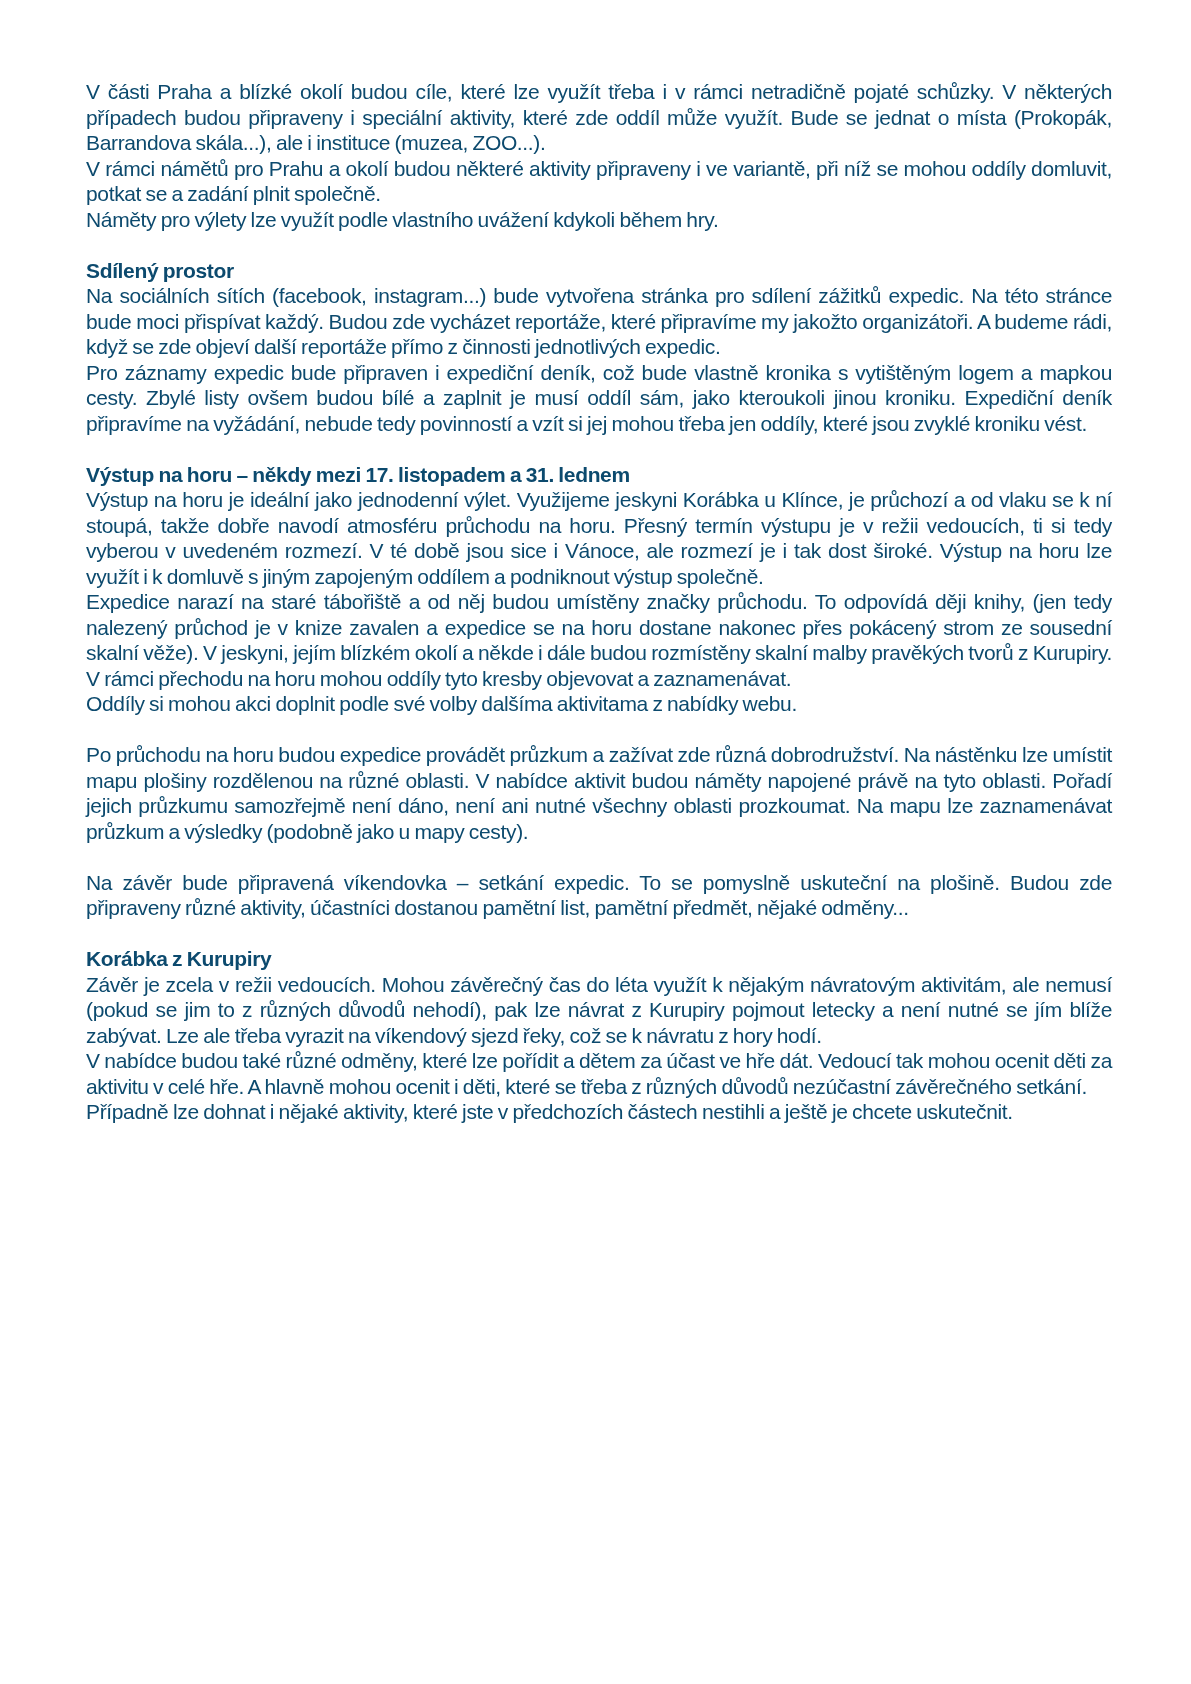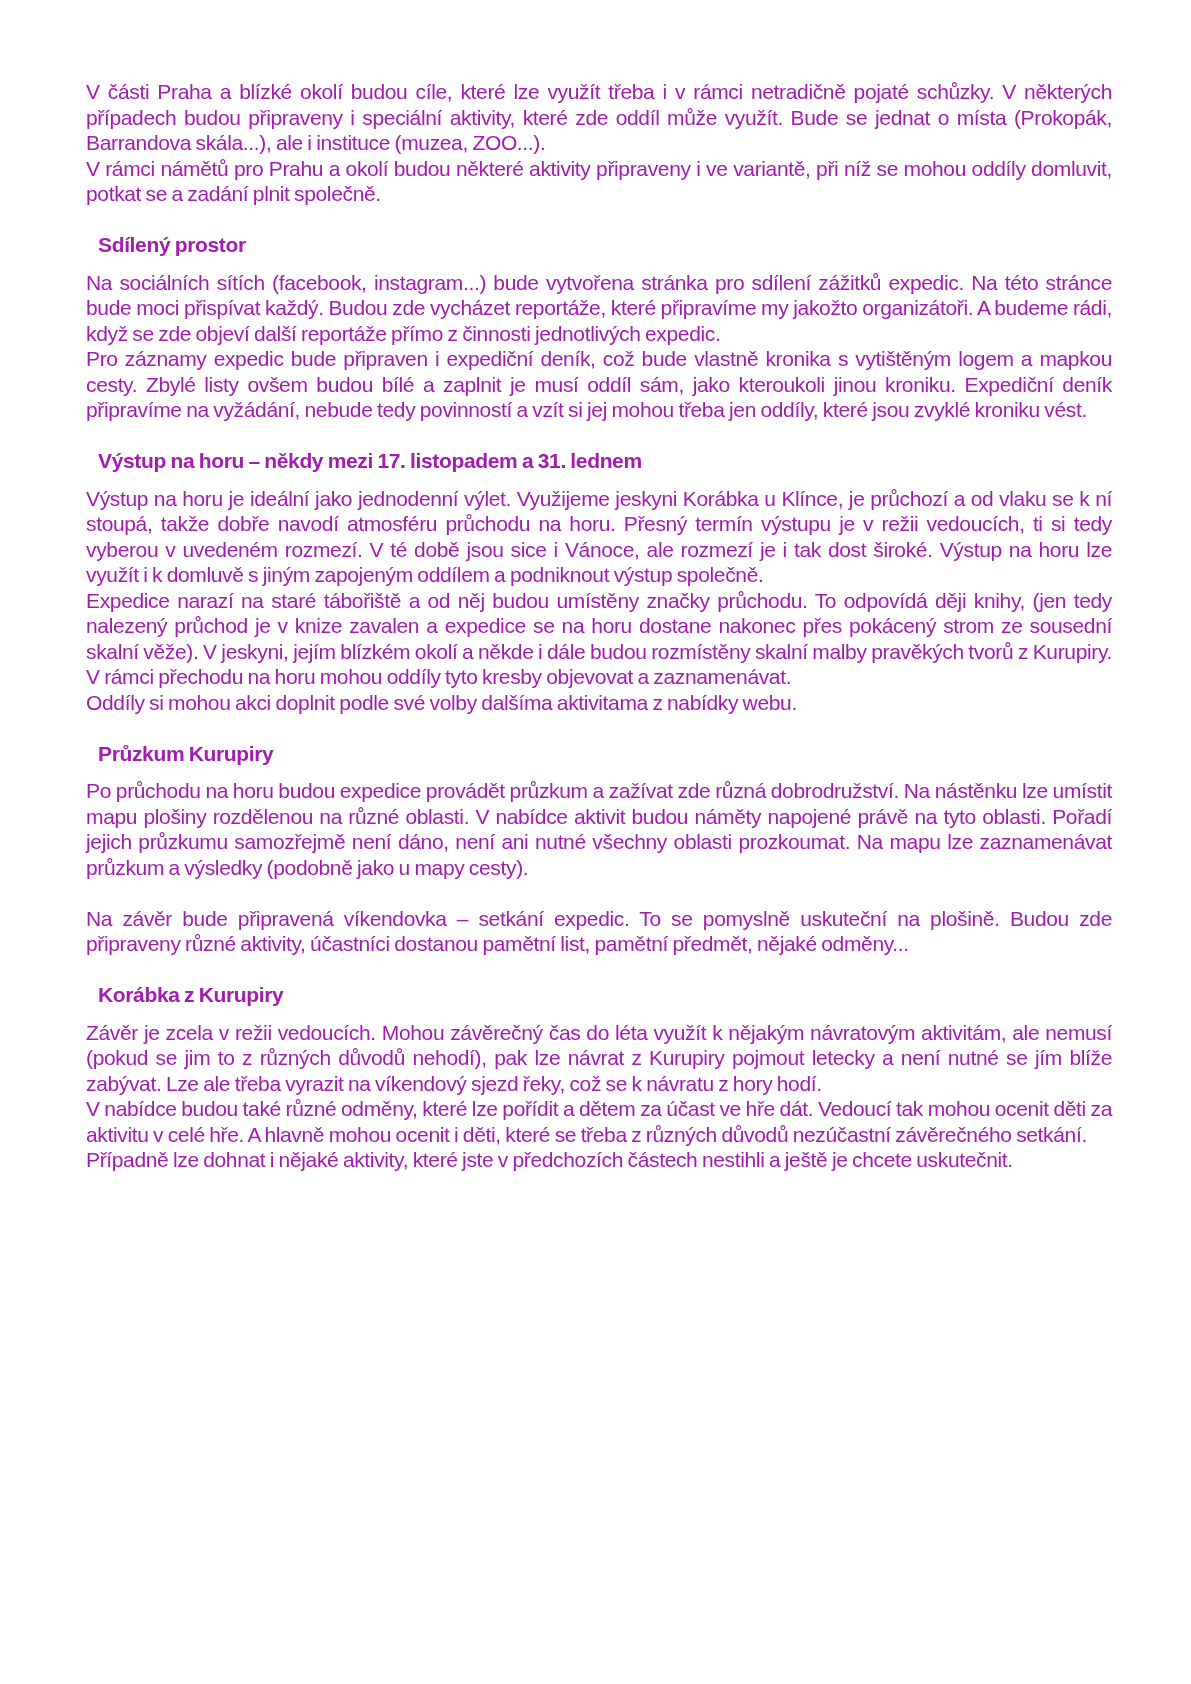--- a/index.html
+++ b/index.html
@@ -14,66 +14,66 @@
       overflow: hidden;
     }
     .page {
       position: absolute;
       left: 86px;
       top: 79px;
       width: 1026px;
       font-family: "Liberation Sans", sans-serif;
       font-size: 21px;
       line-height: 25.5px;
-      color: #a21caf;
+      color: #0c4a6e;
       letter-spacing: -0.35px;
       word-spacing: -1px;
     }
     .para {
       margin: 0;
       text-align: justify;
     }
     .section {
       margin-top: 25.5px;
     }
     .section:first-child {
       margin-top: 0;
     }
     .heading {
-      margin: 12px;
+      margin: 0;
       font-weight: bold;
       font-size: 21px;
       line-height: 25.5px;
     }
   </style>
 </head>
 <body>
 
 <div class="page">
 
   <div class="section">
     <p class="para">V části Praha a blízké okolí budou cíle, které lze využít třeba i v rámci netradičně pojaté schůzky. V některých případech budou připraveny i speciální aktivity, které zde oddíl může využít. Bude se jednat o místa (Prokopák, Barrandova skála...), ale i instituce (muzea, ZOO...).</p>
     <p class="para">V rámci námětů pro Prahu a okolí budou některé aktivity připraveny i ve variantě, při níž se mohou oddíly domluvit, potkat se a zadání plnit společně.</p>
+    <p class="para">Náměty pro výlety lze využít podle vlastního uvážení kdykoli během hry.</p>
   </div>
 
   <div class="section">
     <h2 class="heading">Sdílený prostor</h2>
     <p class="para">Na sociálních sítích (facebook, instagram...) bude vytvořena stránka pro sdílení zážitků expedic. Na této stránce bude moci přispívat každý. Budou zde vycházet reportáže, které připravíme my jakožto organizátoři. A budeme rádi, když se zde objeví další reportáže přímo z činnosti jednotlivých expedic.</p>
     <p class="para">Pro záznamy expedic bude připraven i expediční deník, což bude vlastně kronika s vytištěným logem a mapkou cesty. Zbylé listy ovšem budou bílé a zaplnit je musí oddíl sám, jako kteroukoli jinou kroniku. Expediční deník připravíme na vyžádání, nebude tedy povinností a vzít si jej mohou třeba jen oddíly, které jsou zvyklé kroniku vést.</p>
   </div>
 
   <div class="section">
     <h2 class="heading">Výstup na horu – někdy mezi 17. listopadem a 31. lednem</h2>
     <p class="para">Výstup na horu je ideální jako jednodenní výlet. Využijeme jeskyni Korábka u Klínce, je průchozí a od vlaku se k ní stoupá, takže dobře navodí atmosféru průchodu na horu. Přesný termín výstupu je v režii vedoucích, ti si tedy vyberou v uvedeném rozmezí. V té době jsou sice i Vánoce, ale rozmezí je i tak dost široké. Výstup na horu lze využít i k domluvě s jiným zapojeným oddílem a podniknout výstup společně.</p>
     <p class="para">Expedice narazí na staré tábořiště a od něj budou umístěny značky průchodu. To odpovídá ději knihy, (jen tedy nalezený průchod je v knize zavalen a expedice se na horu dostane nakonec přes pokácený strom ze sousední skalní věže). V jeskyni, jejím blízkém okolí a někde i dále budou rozmístěny skalní malby pravěkých tvorů z Kurupiry. V rámci přechodu na horu mohou oddíly tyto kresby objevovat a zaznamenávat.</p>
     <p class="para">Oddíly si mohou akci doplnit podle své volby dalšíma aktivitama z nabídky webu.</p>
   </div>
 
   <div class="section">
-    <h2 class="heading">Průzkum Kurupiry</h2>
     <p class="para">Po průchodu na horu budou expedice provádět průzkum a zažívat zde různá dobrodružství. Na nástěnku lze umístit mapu plošiny rozdělenou na různé oblasti. V nabídce aktivit budou náměty napojené právě na tyto oblasti. Pořadí jejich průzkumu samozřejmě není dáno, není ani nutné všechny oblasti prozkoumat. Na mapu lze zaznamenávat průzkum a výsledky (podobně jako u mapy cesty).</p>
   </div>
 
   <div class="section">
     <p class="para">Na závěr bude připravená víkendovka – setkání expedic. To se pomyslně uskuteční na plošině. Budou zde připraveny různé aktivity, účastníci dostanou pamětní list, pamětní předmět, nějaké odměny...</p>
   </div>
 
   <div class="section">
     <h2 class="heading">Korábka z Kurupiry</h2>
     <p class="para">Závěr je zcela v režii vedoucích. Mohou závěrečný čas do léta využít k nějakým návratovým aktivitám, ale nemusí (pokud se jim to z různých důvodů nehodí), pak lze návrat z Kurupiry pojmout letecky a není nutné se jím blíže zabývat. Lze ale třeba vyrazit na víkendový sjezd řeky, což se k návratu z hory hodí.</p>

